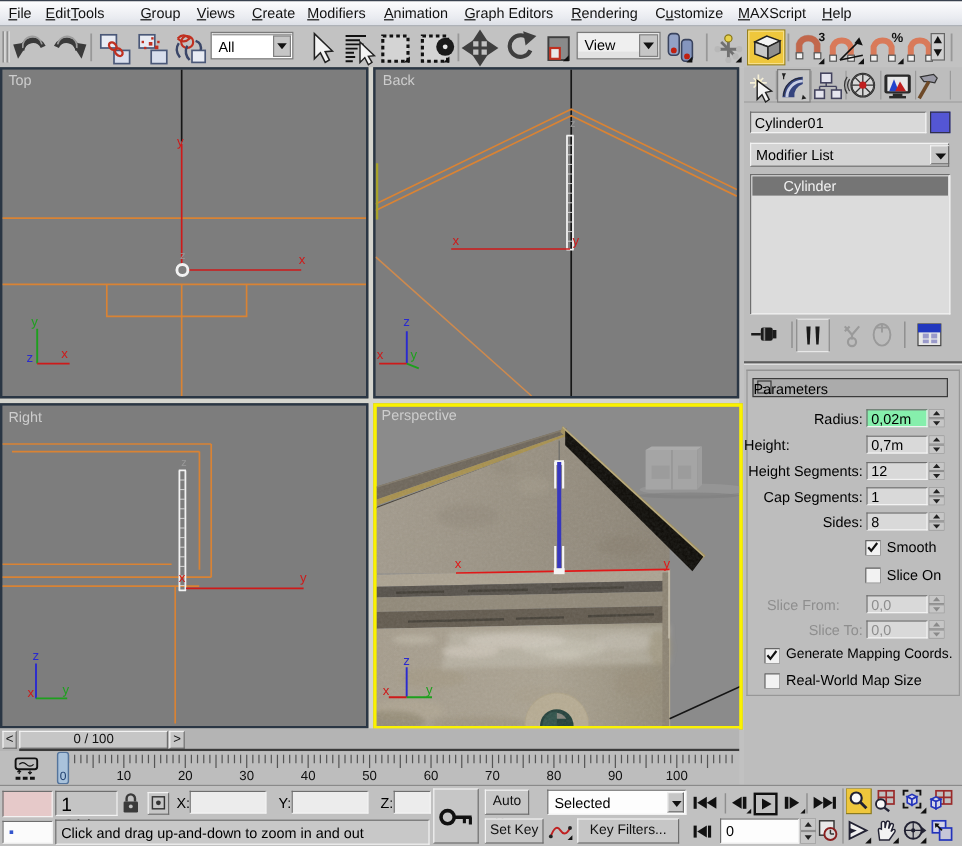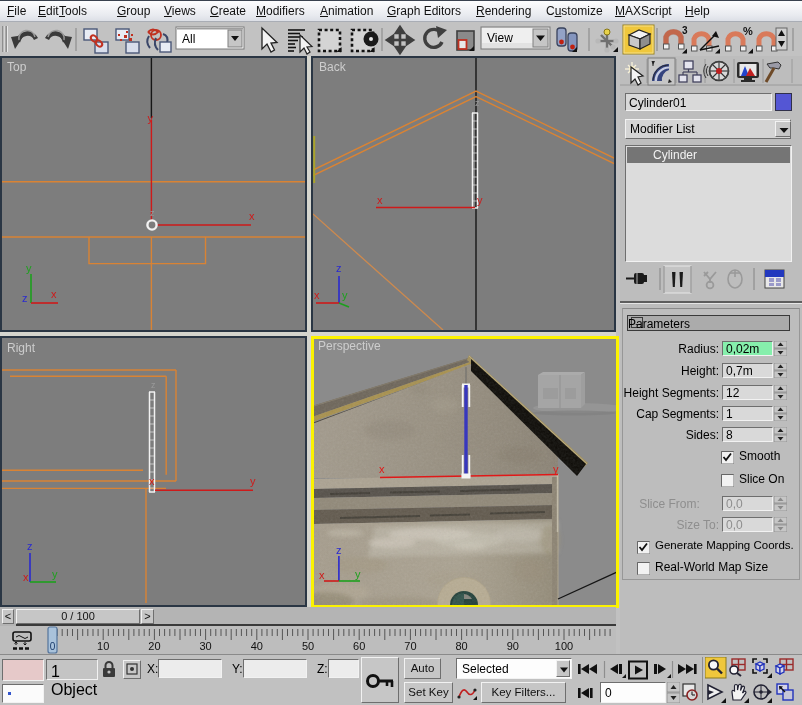--- a/index.html
+++ b/index.html
@@ -615,21 +615,21 @@
         <div class="abs" style="left:3px;top:0px;font-size:12px;color:#000;">0,02m</div>
       </div>
 <div class="abs" style="left:154px;top:285px;">
 <svg width="13" height="15">
           <rect x="0" y="0" width="13" height="7" fill="#C6C6C6" stroke="#8A8A8A" stroke-width="0.8"></rect>
           <rect x="0" y="8" width="13" height="7" fill="#C6C6C6" stroke="#8A8A8A" stroke-width="0.8"></rect>
           <polygon points="3.5,5 9.5,5 6.5,1.5" fill="#222"></polygon>
           <polygon points="3.5,10 9.5,10 6.5,13.5" fill="#222"></polygon>
         </svg>
 </div>
-<div class="abs" style="left:0;top:308px;width:99px;text-align:right;font-size:12px;color:#000;">Height:</div>
+<div class="abs" style="left:0;top:308px;width:99px;text-align:left;font-size:12px;color:#000;">Height:</div>
 <div class="abs sunken" style="left:102px;top:307px;width:51px;height:15px;background:#D9D9D9;">
         <div class="abs" style="left:3px;top:0px;font-size:12px;color:#000;">0,7m</div>
       </div>
 <div class="abs" style="left:154px;top:307px;">
 <svg width="13" height="15">
           <rect x="0" y="0" width="13" height="7" fill="#C6C6C6" stroke="#8A8A8A" stroke-width="0.8"></rect>
           <rect x="0" y="8" width="13" height="7" fill="#C6C6C6" stroke="#8A8A8A" stroke-width="0.8"></rect>
           <polygon points="3.5,5 9.5,5 6.5,1.5" fill="#222"></polygon>
           <polygon points="3.5,10 9.5,10 6.5,13.5" fill="#222"></polygon>
         </svg>
@@ -675,21 +675,21 @@
         <div class="abs" style="left:3px;top:0px;font-size:12px;color:#8E8E8E;">0,0</div>
       </div>
 <div class="abs" style="left:154px;top:440px;">
 <svg width="13" height="15">
           <rect x="0" y="0" width="13" height="7" fill="#C6C6C6" stroke="#8A8A8A" stroke-width="0.8"></rect>
           <rect x="0" y="8" width="13" height="7" fill="#C6C6C6" stroke="#8A8A8A" stroke-width="0.8"></rect>
           <polygon points="3.5,5 9.5,5 6.5,1.5" fill="#8A8A8A"></polygon>
           <polygon points="3.5,10 9.5,10 6.5,13.5" fill="#8A8A8A"></polygon>
         </svg>
 </div>
-<div class="abs" style="left:0;top:462px;width:99px;text-align:right;font-size:12px;color:#8E8E8E;">Size To:</div>
+<div class="abs" style="left:0;top:462px;width:99px;text-align:right;font-size:12px;color:#8E8E8E;">Slice To:</div>
 <div class="abs sunken" style="left:102px;top:461px;width:51px;height:15px;background:#D9D9D9;">
         <div class="abs" style="left:3px;top:0px;font-size:12px;color:#8E8E8E;">0,0</div>
       </div>
 <div class="abs" style="left:154px;top:461px;">
 <svg width="13" height="15">
           <rect x="0" y="0" width="13" height="7" fill="#C6C6C6" stroke="#8A8A8A" stroke-width="0.8"></rect>
           <rect x="0" y="8" width="13" height="7" fill="#C6C6C6" stroke="#8A8A8A" stroke-width="0.8"></rect>
           <polygon points="3.5,5 9.5,5 6.5,1.5" fill="#8A8A8A"></polygon>
           <polygon points="3.5,10 9.5,10 6.5,13.5" fill="#8A8A8A"></polygon>
         </svg>
@@ -912,20 +912,23 @@
 
 <div class="abs raised" style="left:361px;top:2px;width:38px;height:46px;background:#C6C6C6;">
 <svg width="36" height="44">
 <circle cx="11" cy="23" r="5.5" fill="none" stroke="#111" stroke-width="3"></circle>
 <line x1="16" y1="23" x2="31" y2="23" stroke="#111" stroke-width="3"></line>
 <line x1="25" y1="23" x2="25" y2="28" stroke="#111" stroke-width="2.6"></line>
 <line x1="30" y1="23" x2="30" y2="29" stroke="#111" stroke-width="2.6"></line>
 </svg>
 </div>
 
+<div class="abs sunken" style="left:46px;top:28px;width:312px;height:21px;background:#C8C8C8;">
+<div class="abs" style="left:4px;top:3px;font-size:12px;color:#000;white-space:nowrap;">Click and drag up-and-down to zoom in and out</div>
+</div>
 
 <div class="abs raised btn" style="left:404px;top:3px;width:37px;height:21px;line-height:19px;">Auto Key</div>
 <div class="abs raised btn" style="left:404px;top:27px;width:49px;height:21px;line-height:19px;">Set Key</div>
 
 <div class="abs sunken" style="left:456px;top:3px;width:116px;height:21px;background:#FDFDFD;">
 <div class="abs" style="left:5px;top:3px;font-size:12px;color:#000;">Selected</div>
 <div class="abs raised" style="left:99px;top:1px;width:14px;height:17px;background:#C6C6C6;">
 <svg width="14" height="17">
           <polygon points="3,6.5 11,6.5 7,11.5" fill="#111"></polygon>
         </svg>

